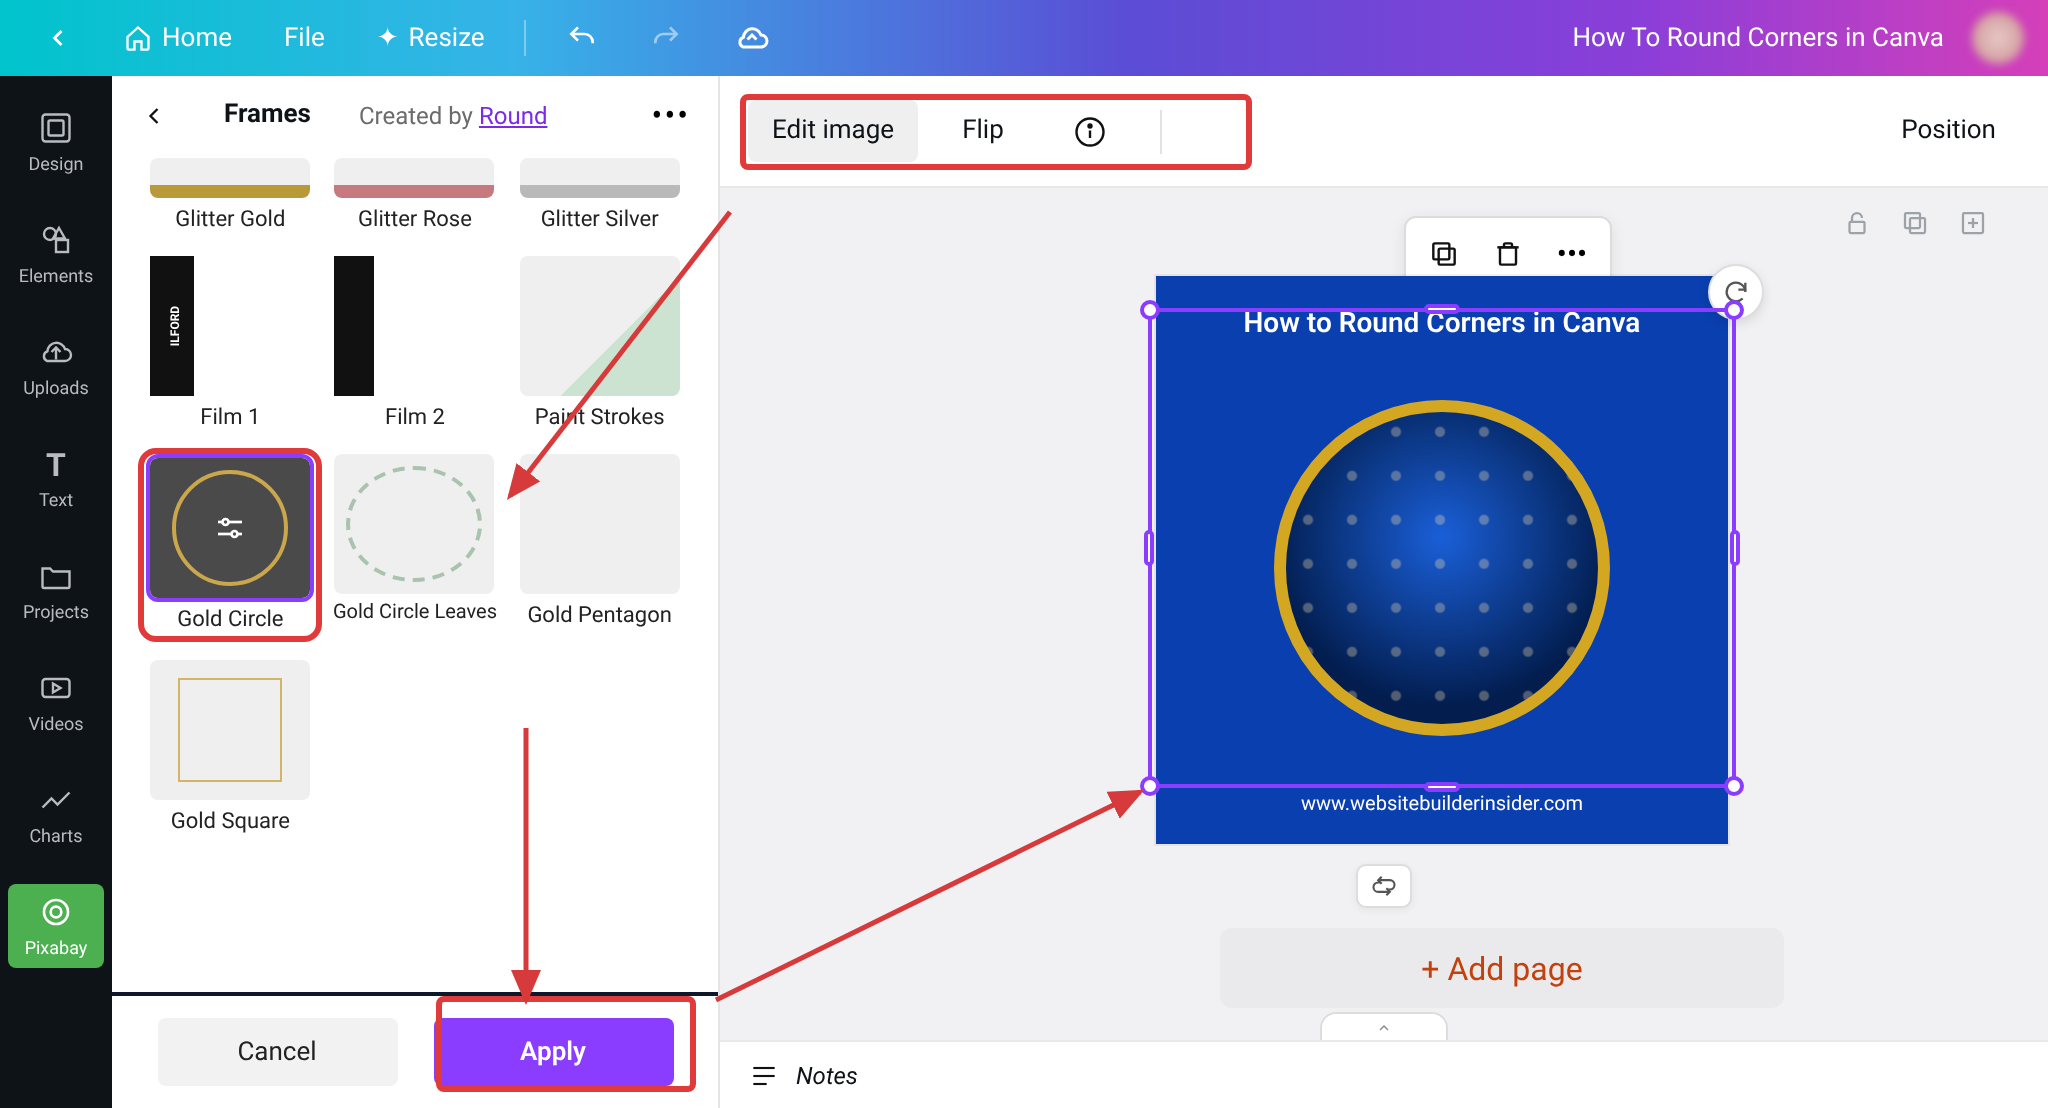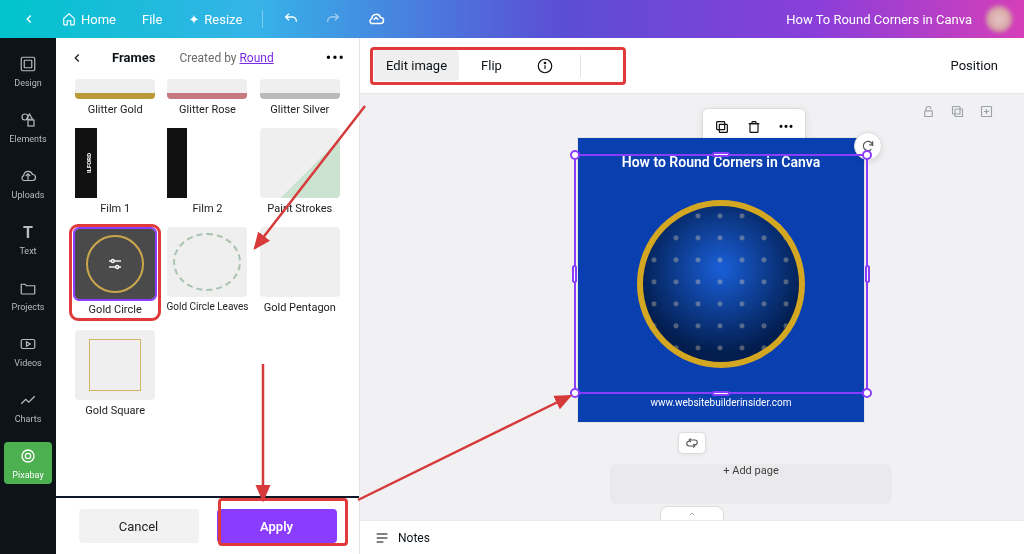--- a/index.html
+++ b/index.html
@@ -42,23 +42,23 @@
     .side-h{width:5px;height:18px;background:#fff;border:2px solid #8b3dff;border-radius:3px;position:absolute}
     .sel-box .h-l{left:-4px;top:50%;transform:translateY(-50%)}.sel-box .h-r{right:-4px;top:50%;transform:translateY(-50%)}
     .sel-box .h-b{left:50%;bottom:-4px;transform:translateX(-50%);width:18px;height:5px}
     .sel-box .h-t{left:50%;top:-4px;transform:translateX(-50%);width:18px;height:5px}
     .design-title { color:#fff; text-align:center; font-size:14px; font-weight:600; padding-top:16px; }
     .ring { position:absolute; left:50%; top:62px; transform:translateX(-50%); width:168px; height:168px; border-radius:50%; border:6px solid #d4a723; background:radial-gradient(circle at 50% 40%,#1a5fd8,#021d4e 70%); overflow:hidden; }
     .ring::after{content:"";position:absolute;inset:0;background:radial-gradient(circle at 50% 45%,rgba(255,230,180,.9) 0 2px,transparent 3px) repeat;background-size:22px 22px;opacity:.35;}
     .site { position:absolute; bottom:14px; left:0; right:0; text-align:center; color:#fff; font-size:10px; }
     .refresh-badge { position:absolute; right:-18px; top:-6px; width:28px; height:28px; background:#fff; border-radius:50%; border:1px solid #ddd; display:flex; align-items:center; justify-content:center; box-shadow:0 2px 6px rgba(0,0,0,.1); }
     .loop-badge { position:absolute; left:50%; transform:translateX(-50%); top:338px; width:28px; height:22px; background:#fff; border:1px solid #ddd; border-radius:5px; display:flex; align-items:center; justify-content:center; box-shadow:0 1px 4px rgba(0,0,0,.06); }
-    .addpage { position:absolute; left:250px; top:370px; width:282px; height:40px; background:#eaeaec; border-radius:6px; display:flex; align-items:flex-start; justify-content:center; font-size:11px; color:#404040; cursor:pointer; }
+    .addpage { position:absolute; left:250px; top:370px; width:282px; height:40px; background:#eaeaec; border-radius:6px; display:flex; align-items:center; justify-content:center; font-size:16px; color:#c2410c; cursor:pointer; }
     .stage-tab { position:absolute; left:50%; bottom:0; transform:translateX(-50%); width:64px; height:14px; background:#fff; border:1px solid #ddd; border-bottom:none; border-radius:8px 8px 0 0; display:flex; align-items:center; justify-content:center; }
-    .footer { position:absolute; left:360px; right:0; bottom:0; height:34px; background:#fff; border-top:1px solid #e9e9e9; display:flex; align-items:center; padding:0 14px; font-size:12px; color:#0e1318; }
+    .footer { position:absolute; left:360px; right:0; bottom:0; height:34px; background:#fff; border-top:1px solid #e9e9e9; display:flex; align-items:center; padding:0 14px; font-size:12px; color:#0e1318;font-style:italic; }
     .footer .ftab { display:flex; align-items:center; gap:8px; cursor:pointer; }
     .footer .spacer { flex:1; }
     .footer .zoom { display:flex; align-items:center; gap:10px; }
     .slider { width:120px; height:3px; background:#c9c9c9; border-radius:2px; position:relative; }
     .slider .knob { position:absolute; left:68%; top:-4px; width:11px; height:11px; background:#0e1318; border-radius:50%; }
     .red-box { position:absolute; border:3px solid #e03a3a; border-radius:4px; pointer-events:none; }
     .arrow { position:absolute; pointer-events:none; }
     .arrow svg { overflow:visible; }
     
     .th-glitter{background:linear-gradient(180deg,#efefef 68%,#b89a3a 68%)}

